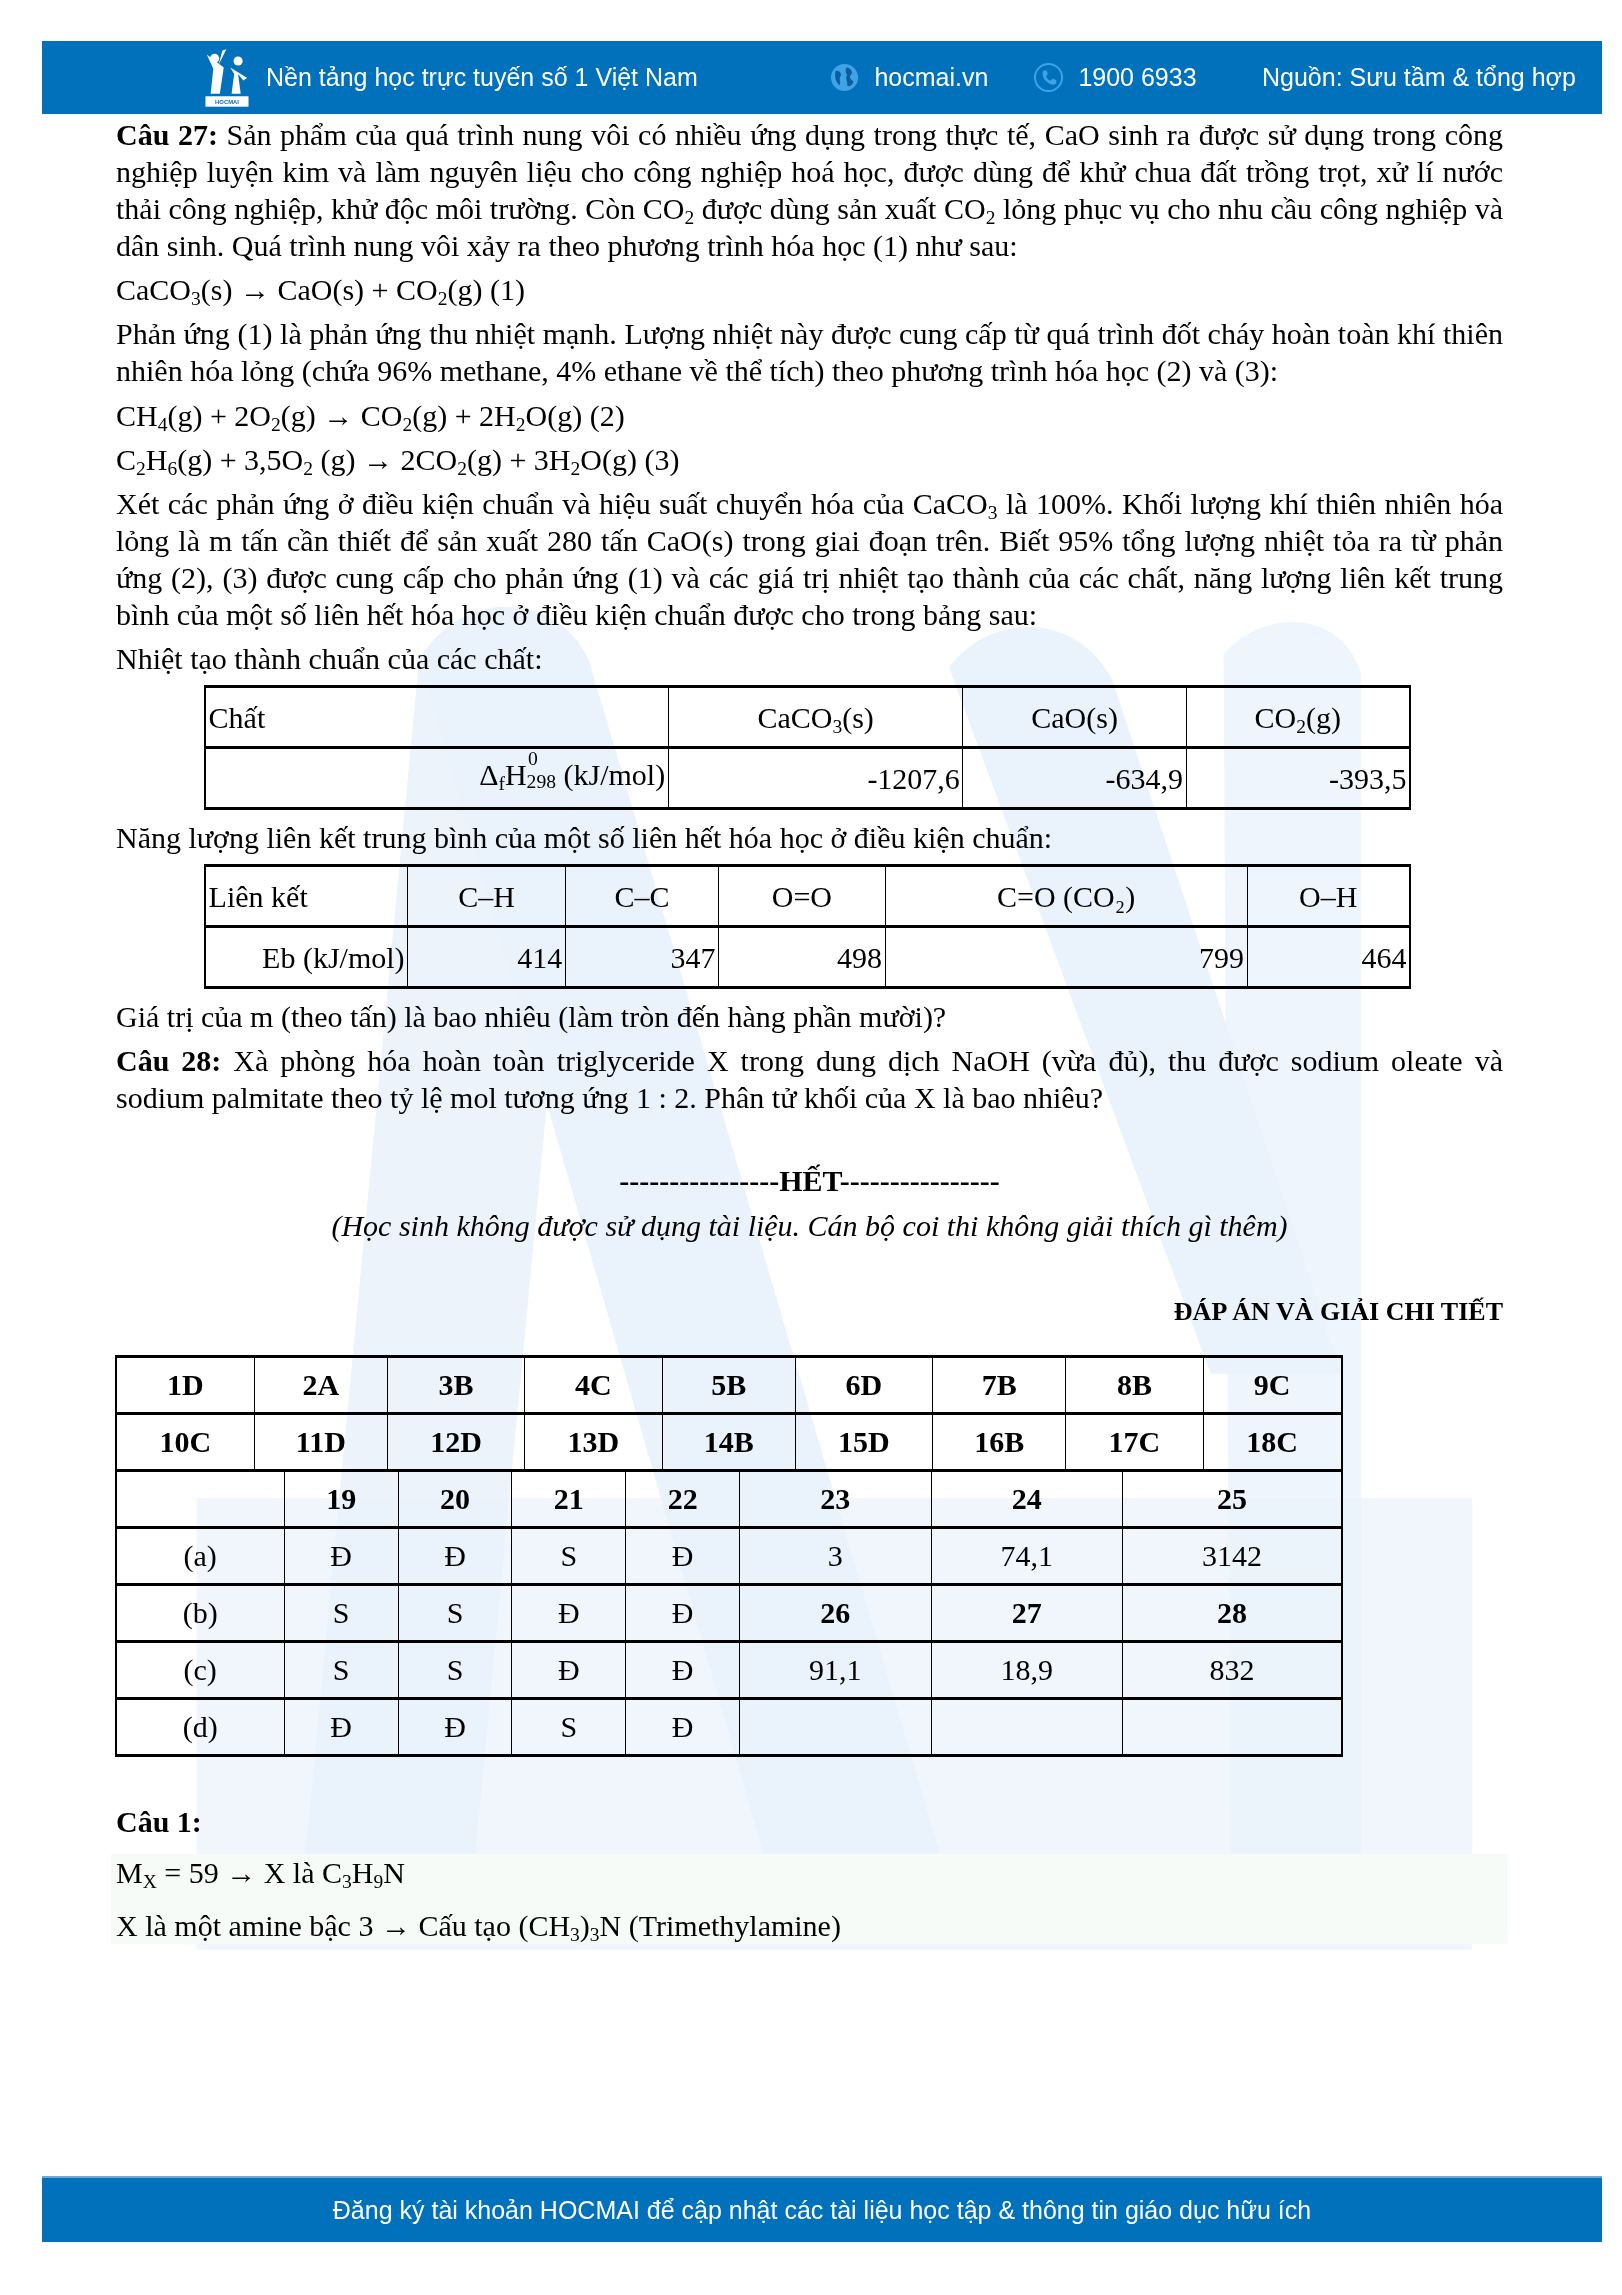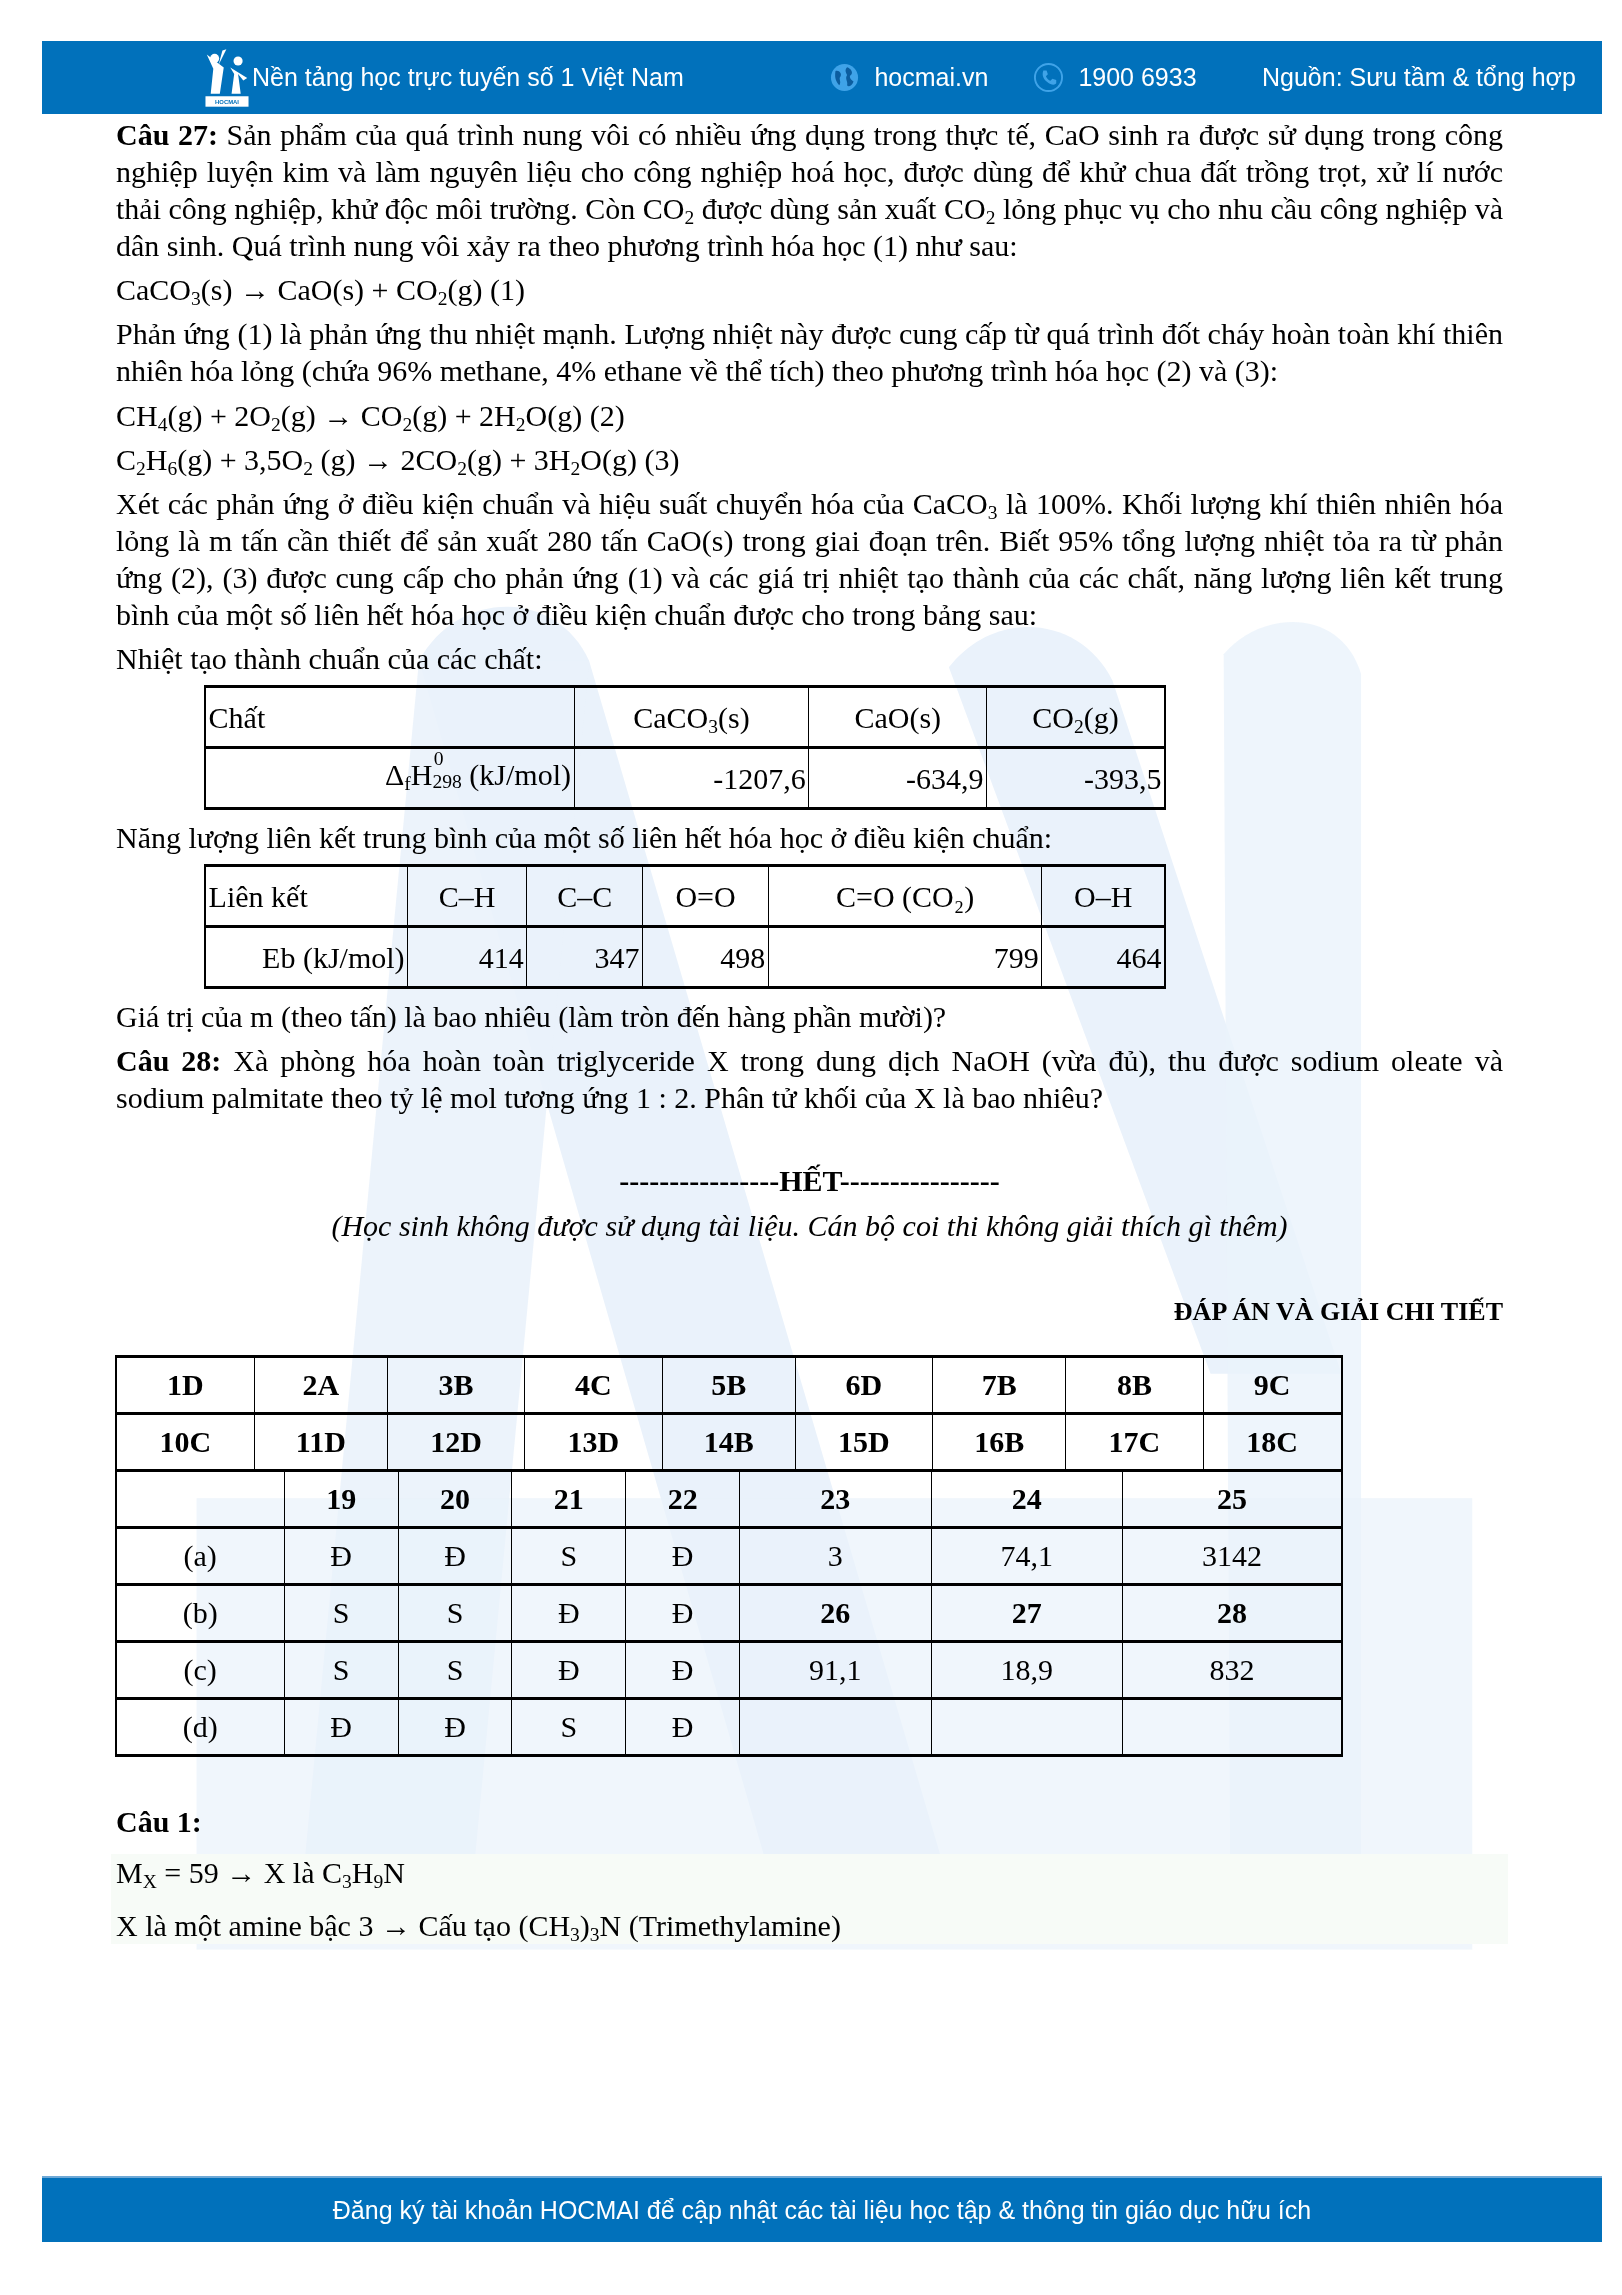--- a/index.html
+++ b/index.html
@@ -14,21 +14,21 @@
   .footer { top:2176px; height:64px; display:flex; align-items:center; justify-content:center; font-size:25px; border-top:2.6px solid #6FA9D6; }
 
   .watermark { position:absolute; left:0; top:0; width:1623px; height:2295px; pointer-events:none; z-index:0; }
   .content { position:absolute; left:116px; top:116px; width:1387px; z-index:1; font-size:30px; line-height:37px; }
   .p { margin:0 0 7.2px 0; text-align:justify; }
   .p.j { text-align:justify; text-align-last:left; }
   b { font-weight:bold; }
   sub { font-size:0.65em; vertical-align:-0.25em; line-height:0; }
 
   table { border-collapse:collapse; }
-  .t1 { margin-left:88px; width:962px; margin-top:7.9px; margin-bottom:9.2px; }
+  .t1 { margin-left:88px; width:1207px; margin-top:7.9px; margin-bottom:9.2px; }
   .t1 td { border:1.3px solid #000; height:58px; padding:0 2.6px; text-align:center; font-size:30px; }
   .t1 tr:first-child td { border-top:3.3px solid #000; }
   .t1 tr:last-child td { border-bottom:3.3px solid #000;text-align:right; }
   .t1 tr + tr td { border-top:3.3px solid #000; }
   .t1 td:first-child { text-align:left; border-left:2px solid #000; }
   .t1 td:last-child { border-right:2px solid #000; }
 
   .dh { position:relative; display:inline-block; }
   .het { text-align:center; font-weight:bold; margin-top:46px; }
   .note { text-align:center; font-style:italic; }
@@ -66,21 +66,21 @@
 <div class="band header">
   <svg class="logo" viewBox="0 0 70 92" style="font-size:38px">
     <circle cx="16" cy="16" r="7" fill="#fff"></circle>
     <circle cx="52" cy="20" r="7" fill="#fff"></circle>
     <path d="M4 10 L30 30 L24 70 L10 70 L14 32 Z" fill="#fff"></path>
     <path d="M40 30 L66 46 L60 50 L52 40 L56 70 L42 70 L46 40 Z" fill="#fff"></path>
     <path d="M28 4 L34 2 L22 26 Z" fill="#fff"></path>
     <rect x="2" y="74" width="66" height="16" fill="#fff"></rect>
     <text x="35" y="86" font-size="9" text-anchor="middle" fill="#0171BB" font-family="Liberation Sans, sans-serif" font-weight="bold">HOCMAI</text>
   </svg>
-  <div class="item" style="left:210px;align-items:center;">
+  <div class="item" style="left:224px;align-items:center;">
     <span>Nền tảng học trực tuyến số 1 Việt Nam</span>
   </div>
   <div class="item" style="left:787px;justify-content:flex-end;">
     <svg class="hdr-icon" viewBox="0 0 48 48">
       <circle cx="24" cy="24" r="21" fill="#3FA3E8"></circle>
       <path d="M10 14 C16 12, 20 18, 18 22 C14 26, 20 30, 16 36 C12 32, 8 26, 10 14 Z" fill="#0B5D9F"></path>
       <path d="M28 8 C34 10, 38 16, 34 20 C30 22, 34 28, 38 30 C36 36, 30 40, 28 36 C30 30, 24 26, 28 20 C26 16, 24 12, 28 8 Z" fill="#0B5D9F"></path>
     </svg>
     <span>hocmai.vn</span>
   </div>

